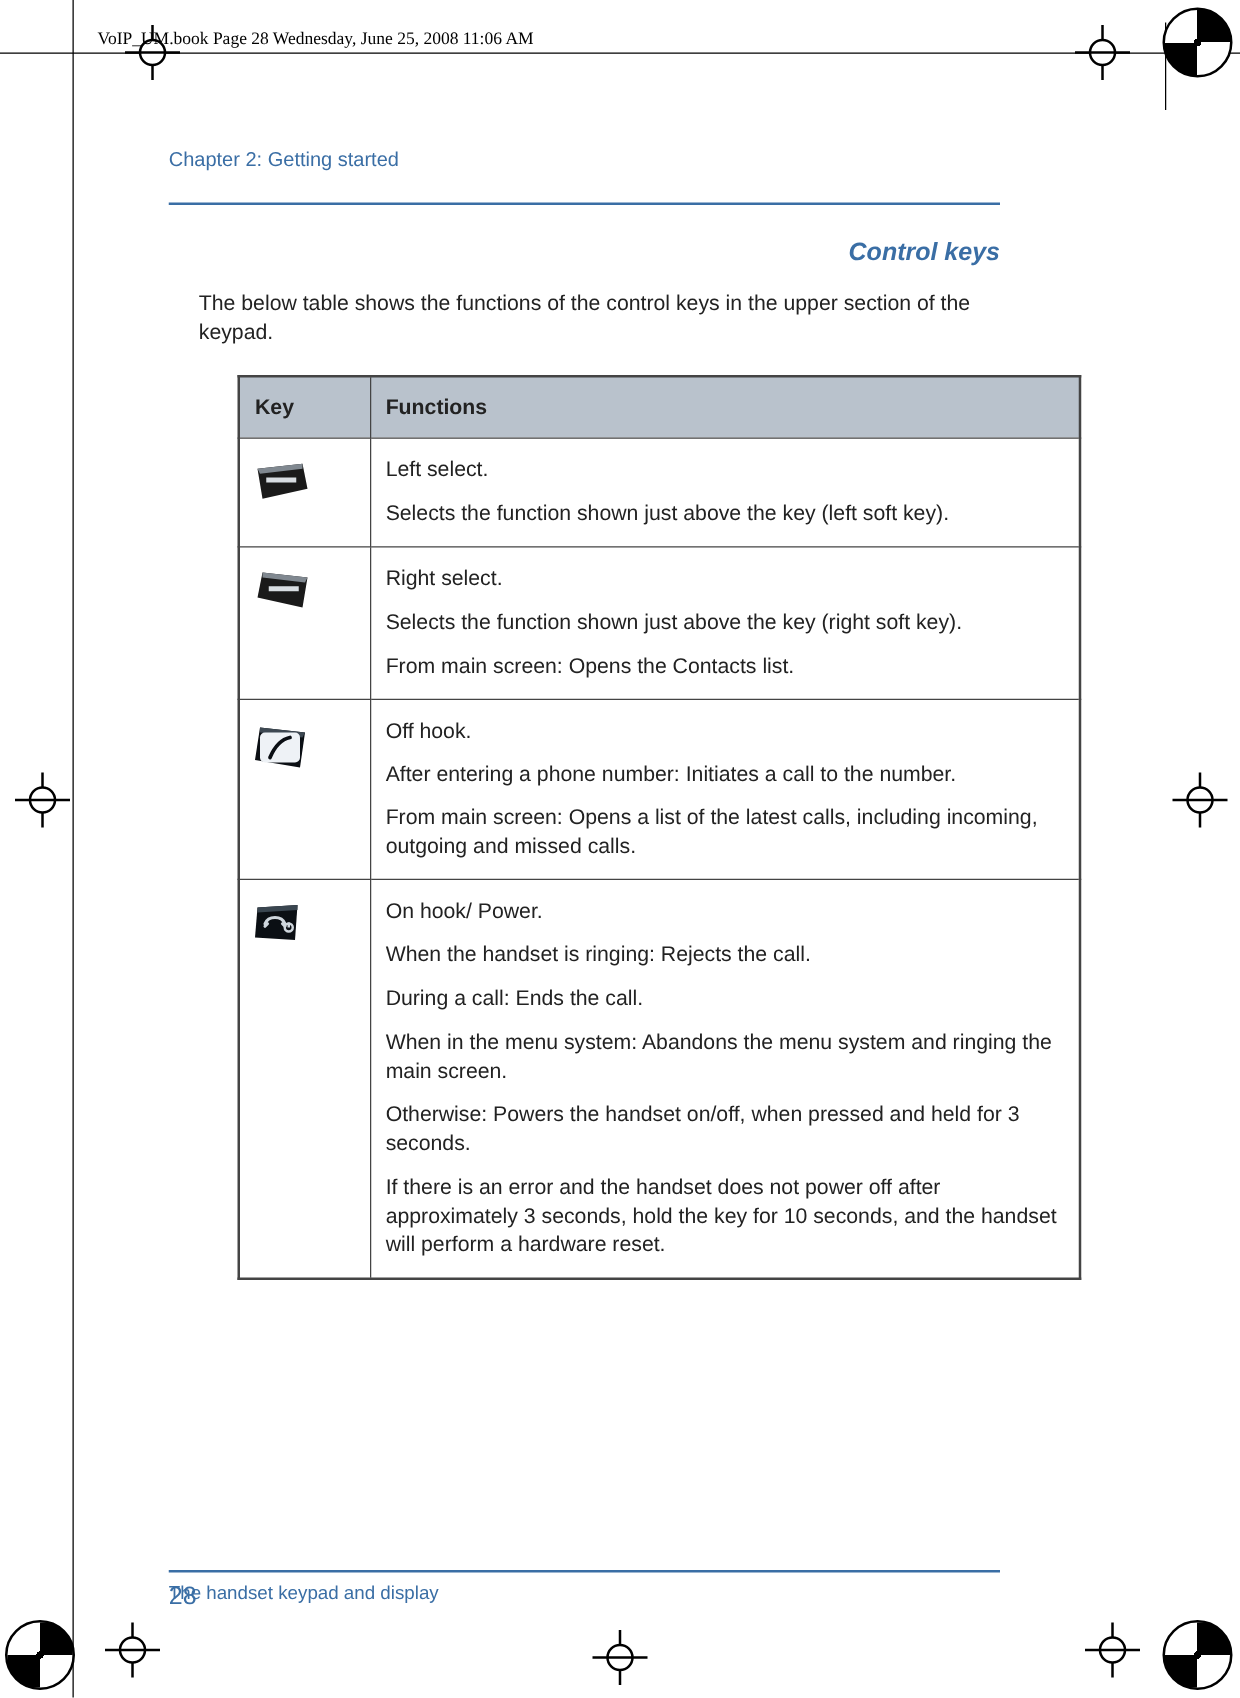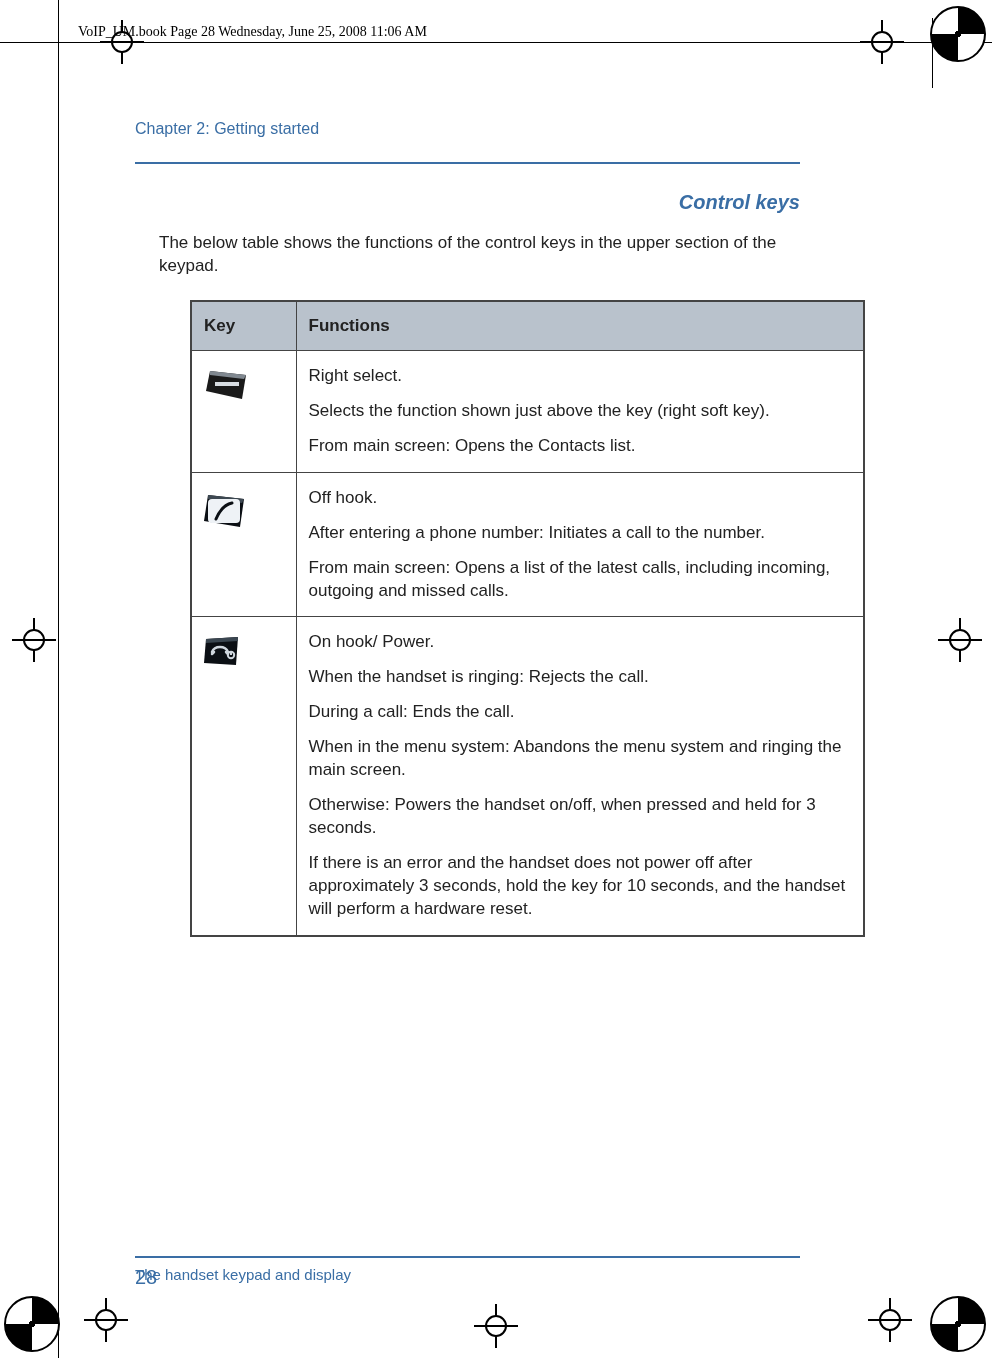--- a/index.html
+++ b/index.html
@@ -177,20 +177,35 @@
 
   <table class="tbl">
     <thead>
       <tr>
         <th class="key-col">Key</th>
         <th>Functions</th>
       </tr>
     </thead>
     <tbody>
 
+      <tr>
+        <td class="key-cell">
+          <span class="key-icon">
+            <svg width="44" height="34" viewBox="0 0 44 34">
+              <path d="M2 6 L38 2 L42 22 L6 30 Z" fill="#1a1a1a"></path>
+              <path d="M2 6 L38 2 L38 6 L4 10 Z" fill="#808890"></path>
+              <rect x="9" y="13" width="24" height="4" fill="#d8dde2"></rect>
+            </svg>
+          </span>
+        </td>
+        <td class="fn">
+          <p>Left select.</p>
+          <p>Selects the function shown just above the key (left soft key).</p>
+        </td>
+      </tr>
 
       <tr>
         <td class="key-cell">
           <span class="key-icon">
             <svg width="44" height="34" viewBox="0 0 44 34">
               <path d="M6 2 L42 6 L38 30 L2 22 Z" fill="#1a1a1a"></path>
               <path d="M6 2 L42 6 L40 10 L6 6 Z" fill="#808890"></path>
               <rect x="11" y="13" width="24" height="4" fill="#d8dde2"></rect>
             </svg>
           </span>

